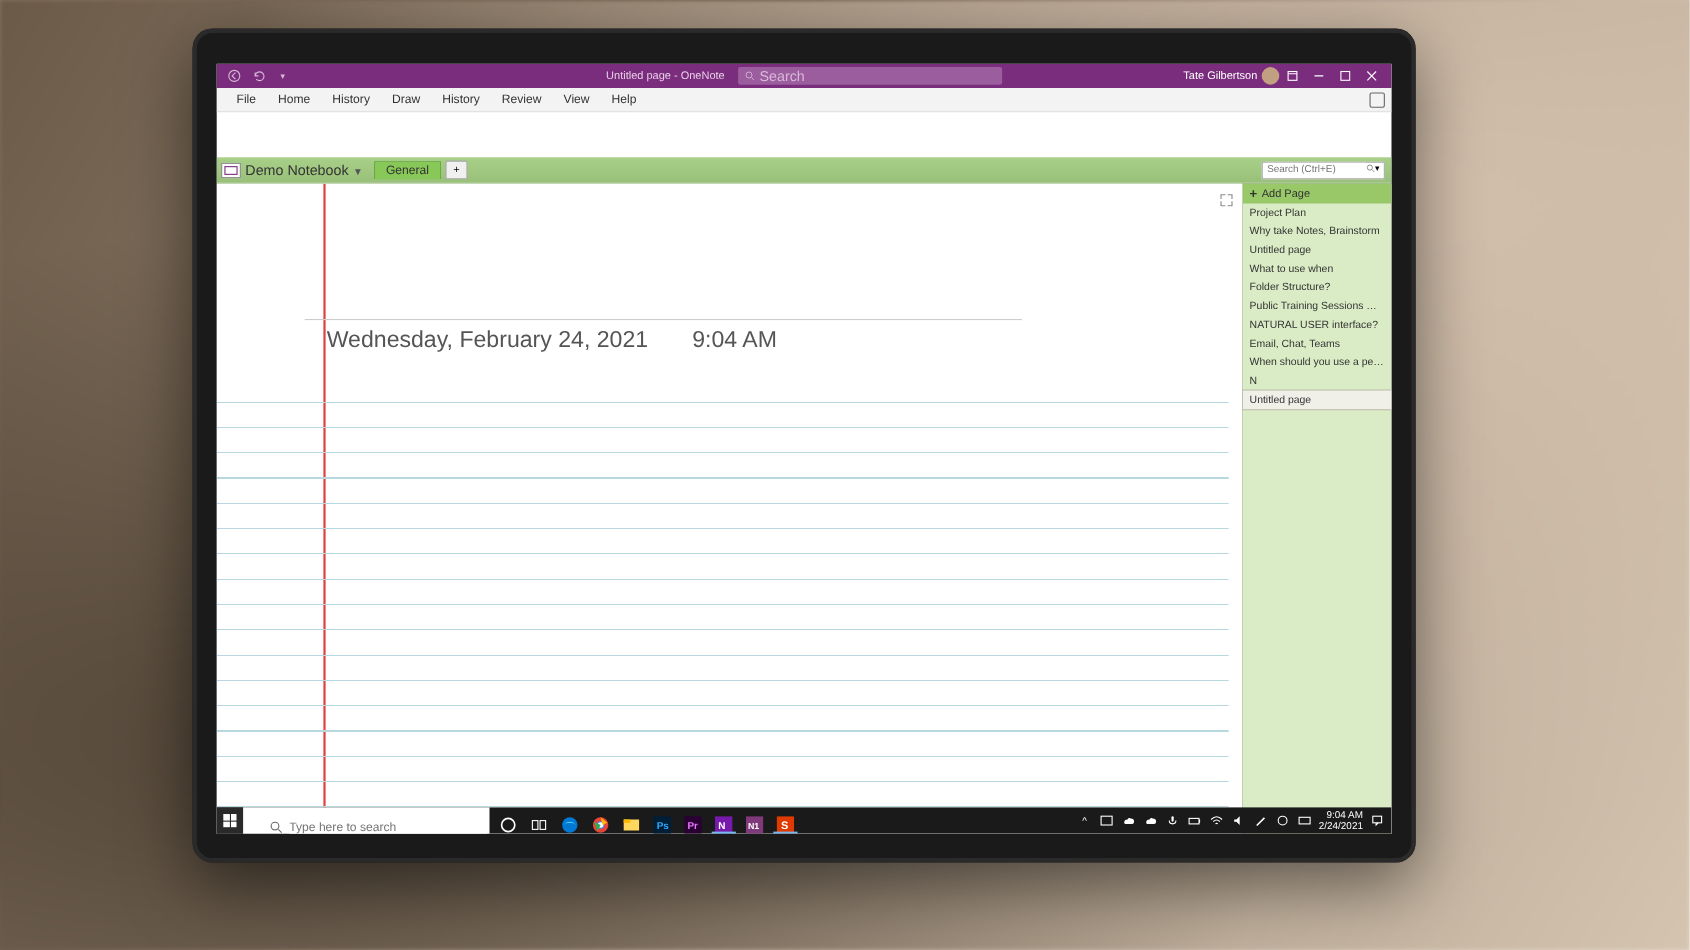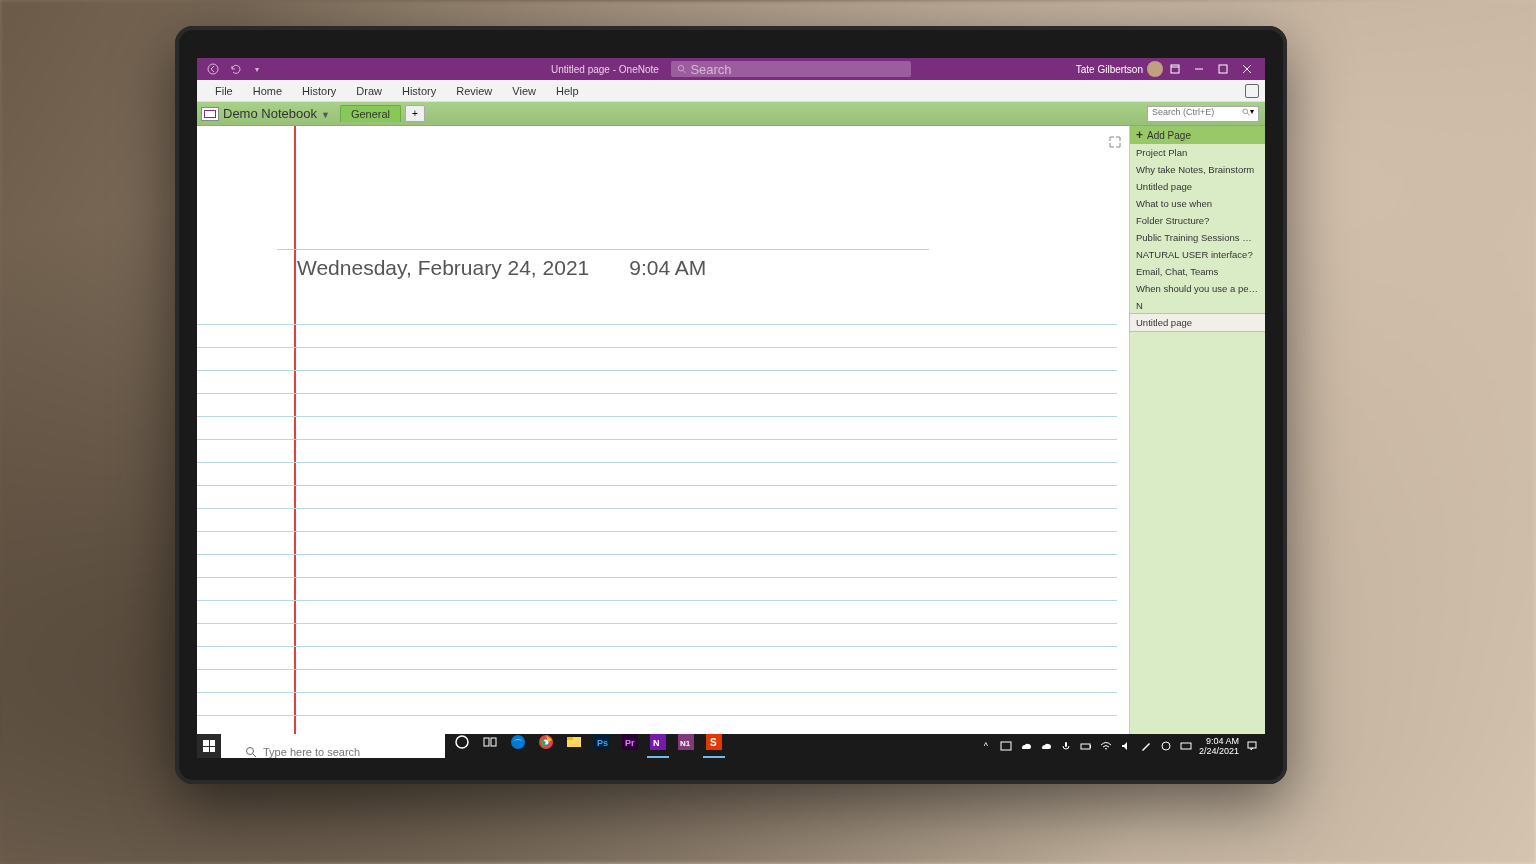--- a/index.html
+++ b/index.html
@@ -15,21 +15,21 @@
 .tb-search input { background: transparent; border: none; color: #fff; font-size: 13px; width: 100%; outline: none; }
 .tb-search input::placeholder { color: #d8b8d8; }
 .tb-right { position: absolute; right: 6px; display: flex; align-items: center; gap: 0; }
 .user-name { font-size: 10px; margin-right: 4px; }
 .avatar { width: 16px; height: 16px; background: #c0a080; border-radius: 50%; }
 .win-btn { width: 24px; height: 22px; display: flex; align-items: center; justify-content: center; cursor: pointer; }
 .ribbon-tabs { height: 22px; background: #f3f3f3; display: flex; align-items: center; padding-left: 8px; border-bottom: 1px solid #e0e0e0; position: relative; }
 .ribbon-tab { padding: 0 10px; font-size: 11px; color: #333; cursor: pointer; height: 100%; display: flex; align-items: center; }
 .ribbon-right { position: absolute; right: 6px; }
 .share-ic { width: 14px; height: 14px; border: 1px solid #666; border-radius: 2px; }
-.notebook-bar { height: 24px; background: linear-gradient(#a8d088, #98c078); display: flex; align-items: center; padding-left: 4px; border-bottom: 1px solid #88b068; position: relative; }
+.notebook-bar { height: 24px; background: linear-gradient(#a8d088, #98c078); display: flex; align-items: center; padding-left: 4px; border-bottom: 1px solid #88b068; position: relative; margin-top: 41px; }
 .nb-icon { width: 18px; height: 14px; background: #fff; border: 1px solid #888; margin-right: 4px; position: relative; }
 .nb-icon::after { content: ''; position: absolute; left: 2px; top: 2px; right: 2px; bottom: 2px; border: 1px solid #7b2d7d; }
 .nb-name { font-size: 13px; color: #333; cursor: pointer; }
 .nb-drop { margin-left: 4px; font-size: 9px; color: #555; }
 .section-tab { margin-left: 10px; padding: 2px 10px; background: #88c858; border: 1px solid #6ba848; border-bottom: none; font-size: 11px; color: #333; cursor: pointer; border-radius: 2px 2px 0 0; }
 .section-add { margin-left: 4px; padding: 2px 6px; border: 1px solid #aaa; background: #f0f0f0; font-size: 10px; cursor: pointer; border-radius: 2px 2px 0 0; }
 .page-search { position: absolute; right: 6px; width: 112px; height: 16px; background: #fff; border: 1px solid #aaa; display: flex; align-items: flex-start; padding: 0 4px; }
 .page-search input { border: none; font-size: 9px; width: 90px; outline: none; }
 .content-row { display: flex; height: calc(100% - 68px); }
 .canvas { flex: 1; background: #fff; position: relative; overflow: hidden; }
@@ -43,21 +43,21 @@
 .add-page-plus { font-size: 12px; margin-right: 4px; font-weight: bold; }
 .page-item { padding: 2px 6px; font-size: 9.5px; color: #333; cursor: pointer; white-space: nowrap; overflow: hidden; text-overflow: ellipsis; line-height: 13px; }
 .page-item.selected { background: #f0f0e8; outline: 1px solid #c0c0b0; }
 .taskbar { position: absolute; bottom: 0; left: 0; right: 0; height: 24px; background: #1a1a1a; display: flex; align-items: center; }
 .tb-start { width: 24px; height: 24px; background: #2a2a2a; display: flex; align-items: center; justify-content: center; cursor: pointer; }
 .win-logo { width: 12px; height: 12px; display: grid; grid-template: 1fr 1fr / 1fr 1fr; gap: 1px; }
 .win-logo span { background: #fff; }
 .tb-search-box { width: 224px; height: 24px; background: #fff; display: flex; align-items: flex-end; padding-left: 24px; }
 .tb-search-box input { border: none; font-size: 11px; outline: none; width: 180px; }
 .tb-icons { display: flex; align-items: center; height: 100%; margin-left: 4px; gap: 2px; }
-.tb-ic { width: 26px; height: 24px; display: flex; align-items: flex-start; justify-content: center; cursor: pointer; position: relative; }
+.tb-ic { width: 26px; height: 24px; display: flex; align-items: flex-end; justify-content: center; cursor: pointer; position: relative; }
 .tb-ic.active::after { content: ''; position: absolute; bottom: 0; left: 2px; right: 2px; height: 2px; background: #76b9ed; }
 .ic-svg { width: 16px; height: 16px; }
 .tb-tray { position: absolute; right: 0; display: flex; align-items: center; height: 100%; color: #fff; font-size: 9px; gap: 6px; padding-right: 6px; }
 .tray-ic { width: 14px; height: 14px; display: flex; align-items: center; justify-content: center; }
 .tray-time { text-align: right; line-height: 10px; font-size: 9px; }
 </style>
 </head>
 <body>
 
 <div class="desk-bg"></div>

